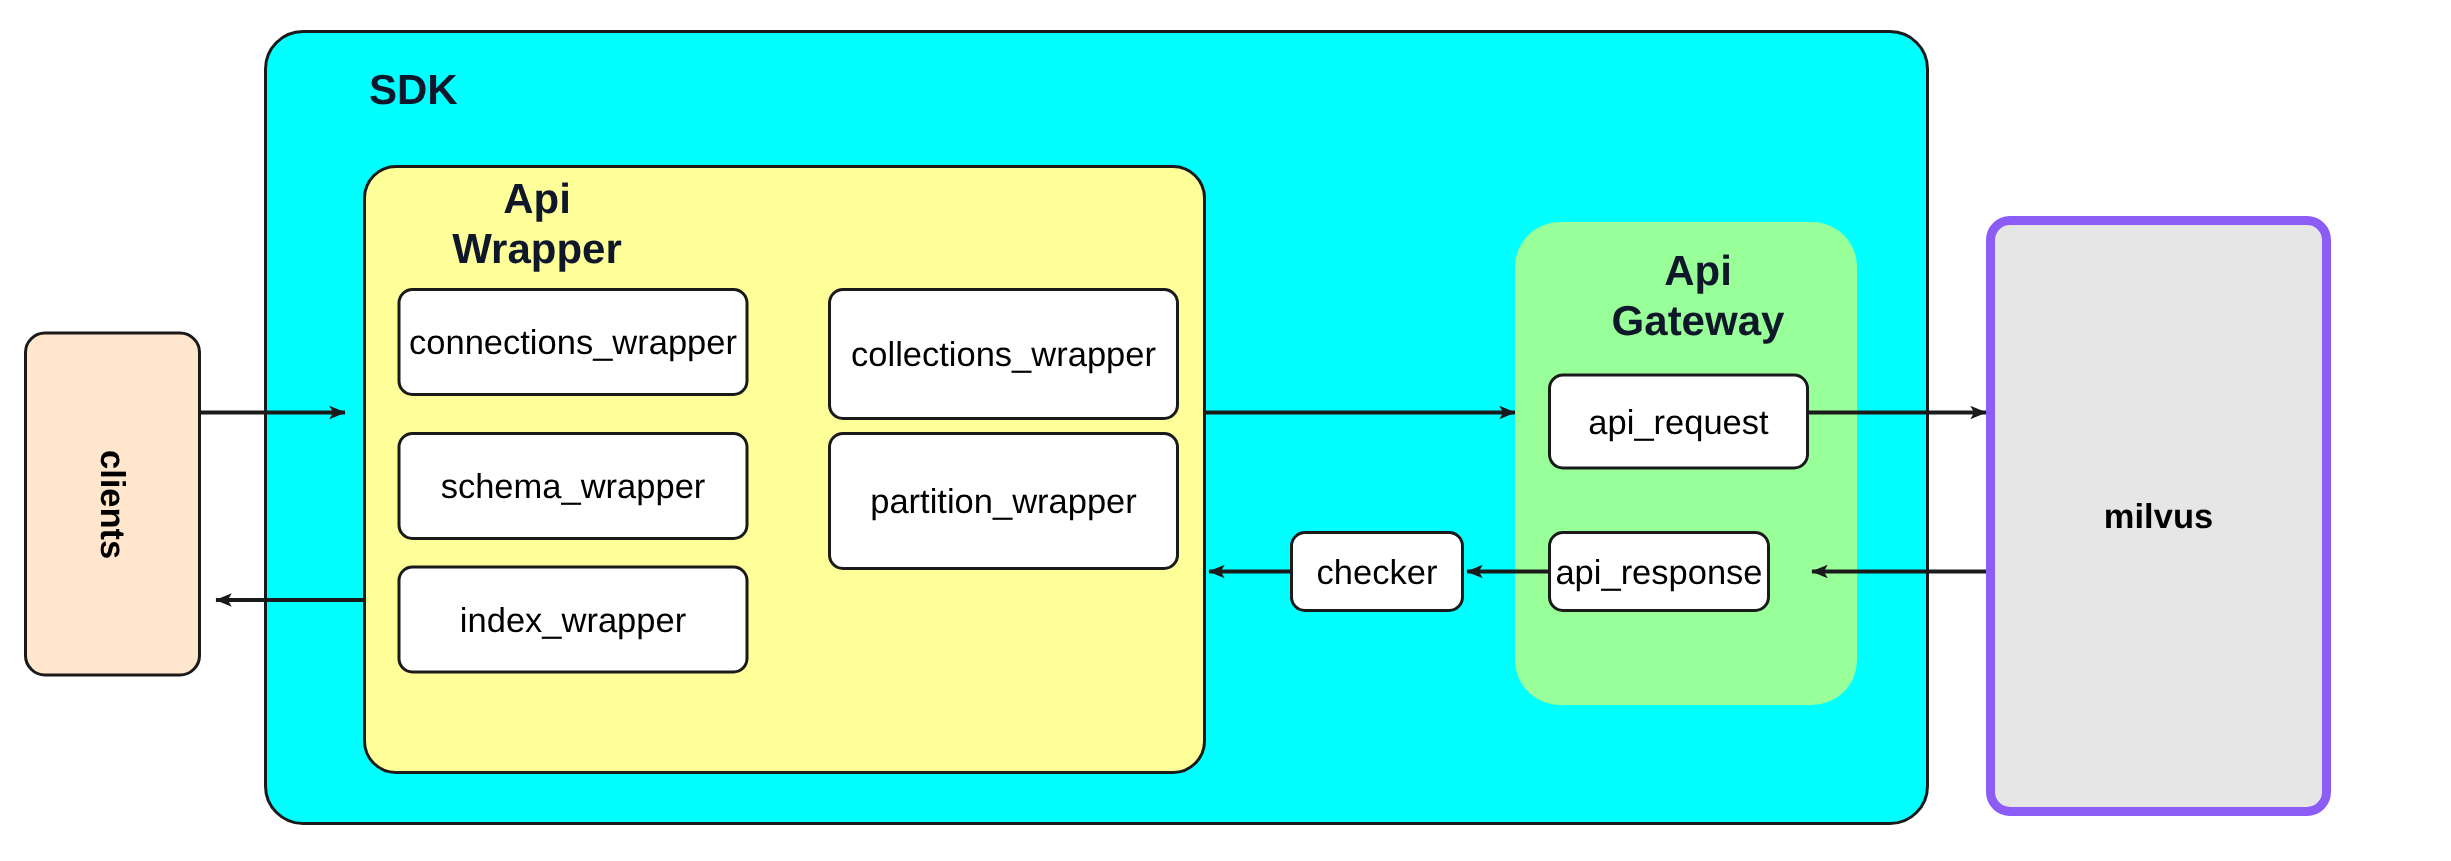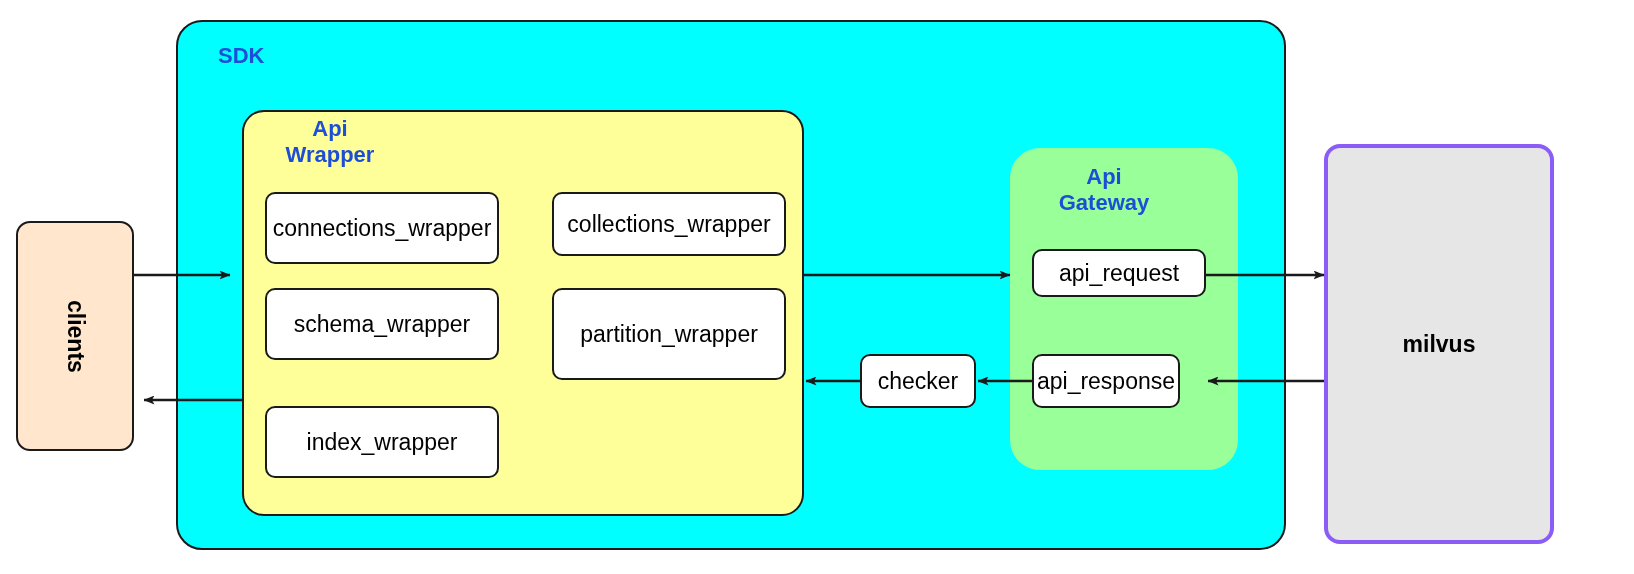--- a/index.html
+++ b/index.html
@@ -57,36 +57,37 @@
   .leaf-peach {
     background: #ffe6cc;
     border: 2px solid #1a1a1a;
     border-radius: 14px;
     font-size: 23px;
     font-weight: bold;
   }
 
   .leaf-gray {
     background: #e6e6e6;
-    border: 4px solid #8b5cf6;
+    border: 6px solid #8b5cf6;
     border-radius: 16px;
     font-size: 23px;
     font-weight: bold;
   }
 
   
   .group-title {
     position: absolute;
-    font-size: 22px;
+    font-size: 28px;
     font-weight: bold;
     line-height: 1.18;
-    color: #1d4ed8;
+    color: #0f172a;
     white-space: pre-line;
     text-align: center;
     pointer-events: none;
+    margin-left: 28px;
   }
 
   .vertical-text {
     writing-mode: vertical-rl;
     text-orientation: mixed;
   }
 
   svg.arrows {
     position: absolute;
     left: 0;
@@ -104,32 +105,32 @@
 
   <div class="box container-sdk" style="left:176px; top:20px; width:1110px; height:530px;"></div>
   <div class="group-title" style="left:218px; top:43px; width:120px; text-align:left;">SDK</div>
 
   <div class="box container-wrapper" style="left:242px; top:110px; width:562px; height:406px;"></div>
   <div class="group-title" style="left:255px; top:116px; width:150px; text-align:center;">Api
 Wrapper</div>
 
   <div class="box leaf-white" style="left:265px; top:192px; width:234px; height:72px;">connections_wrapper</div>
   <div class="box leaf-white" style="left:265px; top:288px; width:234px; height:72px;">schema_wrapper</div>
-  <div class="box leaf-white" style="left:265px; top:406px; width:234px; height:72px;">index_wrapper</div>
+  <div class="box leaf-white" style="left:265px; top:377px; width:234px; height:72px;">index_wrapper</div>
 
-  <div class="box leaf-white" style="left:552px; top:192px; width:234px; height:64px;text-align:right;">collections_wrapper</div>
+  <div class="box leaf-white" style="left:552px; top:192px; width:234px; height:88px;text-align:right;">collections_wrapper</div>
   <div class="box leaf-white" style="left:552px; top:288px; width:234px; height:92px;">partition_wrapper</div>
 
   <div class="box leaf-white" style="left:860px; top:354px; width:116px; height:54px;text-align:center;">checker</div>
 
   <div class="box container-gateway" style="left:1010px; top:148px; width:228px; height:322px;"></div>
   <div class="group-title" style="left:1024px; top:164px; width:160px; text-align:center;">Api
 Gateway</div>
 
-  <div class="box leaf-white" style="left:1032px; top:249px; width:174px; height:48px;">api_request</div>
+  <div class="box leaf-white" style="left:1032px; top:249px; width:174px; height:64px;">api_request</div>
   <div class="box leaf-white" style="left:1032px; top:354px; width:148px; height:54px;">api_response</div>
 
   <div class="box leaf-peach" style="left:16px; top:221px; width:118px; height:230px;">
     <span class="vertical-text">clients</span>
   </div>
 
   <div class="box leaf-gray" style="left:1324px; top:144px; width:230px; height:400px;">milvus</div>
 
   <svg class="arrows" viewBox="0 0 1634 574">
     <defs>

